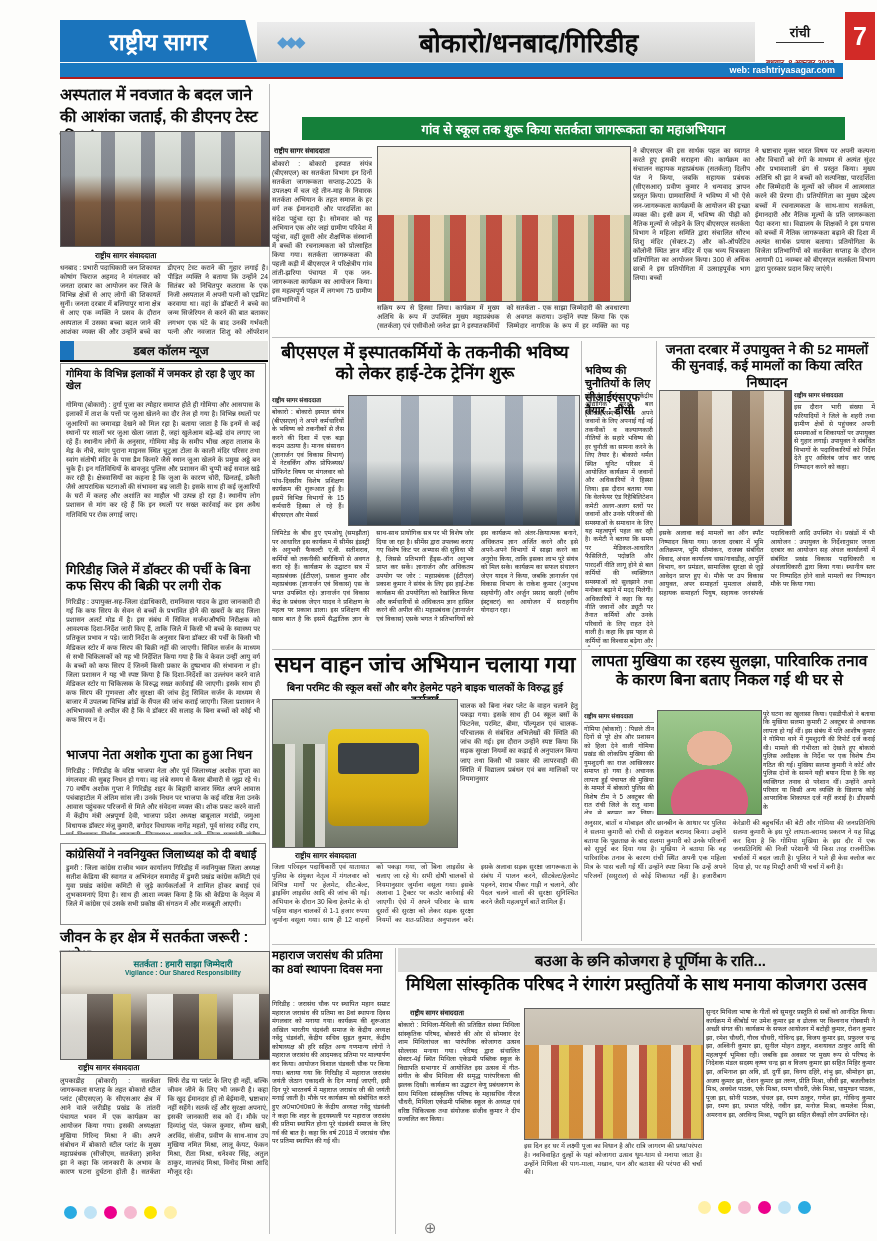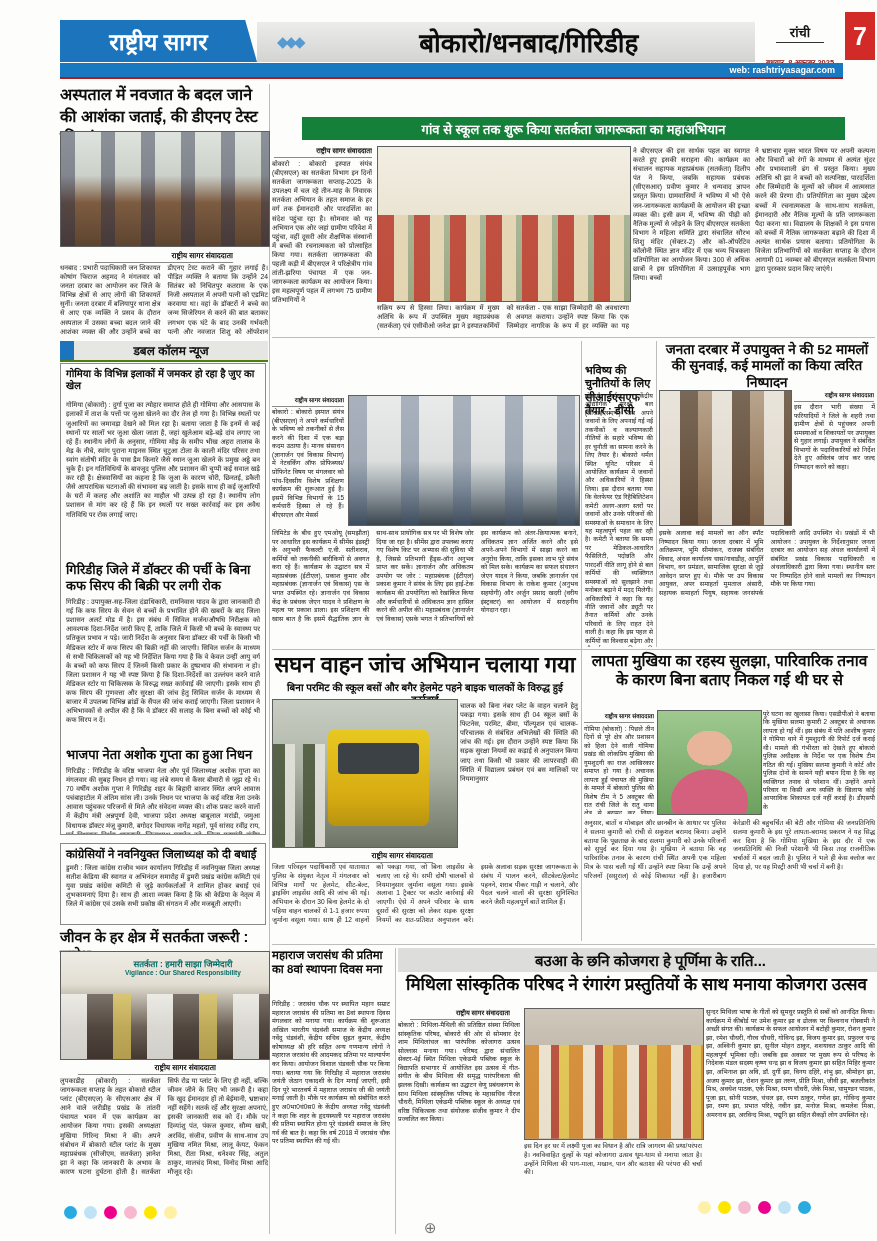--- a/index.html
+++ b/index.html
@@ -1,30 +1,30 @@
 <!DOCTYPE html>
 <html><head>
 <meta charset="utf-8">
 <style>
   html,body{margin:0;padding:0;background:#ffffff;}
   .page{position:relative;width:877px;height:1241px;background:#fdfdfb;overflow:hidden;
         font-family:"Liberation Sans","DejaVu Sans",sans-serif;}
   .abs{position:absolute;}
   .hl{font-weight:700;color:#0d0d0d;line-height:1.22;}
   .bt{text-align:justify;color:#1d1d1d;overflow:hidden;line-height:1.34;}
-  .byline{font-weight:700;text-align:right;color:#111;font-size:7.5px;
+  .byline{font-weight:700;text-align:left;color:#111;font-size:7.5px;
           border-bottom:1px solid #8a8a8a;padding-bottom:2px;overflow:hidden;white-space:nowrap;}
   .photo{position:absolute;border:1px solid #5f5f5f;overflow:hidden;}
   .vline{position:absolute;width:1px;background:#bdbdbd;}
   .hline{position:absolute;height:1px;background:#bdbdbd;}
   .cols2{column-count:2;column-gap:7px;}
   .cols3{column-count:3;column-gap:7px;}
   .dot{display:inline-block;width:13px;height:13px;border-radius:50%;margin-right:7px;}
   .boxed{border:1px solid #8a8a8a;background:#fdfdfb;}
-  .secbar{background:#e6e6e2;border-bottom:2px solid #4d7c0f;display:flex;align-items:center;}
+  .secbar{background:#e6e6e2;border-bottom:2px solid #000000;display:flex;align-items:center;}
   .secbar .blk{width:14px;height:100%;background:#1b74bc;}
   .secbar .t{flex:1;text-align:center;font-weight:800;font-size:12px;color:#111;}
   .greenbar{background:#15803a;color:#fff;font-weight:700;font-size:13px;
             display:flex;align-items:center;justify-content:center;}
   .graybanner{background:#dddddb;color:#0d0d0d;font-weight:800;font-size:15px;
             display:flex;align-items:center;padding-left:14px;}
 </style>
 </head>
 <body>
 
@@ -108,20 +108,21 @@
   <div class="abs byline" style="left:274px;top:146px;width:98px;font-size:6.8px;">राष्ट्रीय सागर संवाददाता</div>
   <div class="abs bt" style="left:272px;top:159px;width:100px;height:177px;font-size:6.8px;">बोकारो : बोकारो इस्पात संयंत्र (बीएसएल) का सतर्कता विभाग इन दिनों सतर्कता जागरूकता सप्ताह-2025 के उपलक्ष्य में चल रहे तीन-माह के निवारक सतर्कता अभियान के तहत समाज के हर वर्ग तक ईमानदारी और पारदर्शिता का संदेश पहुंचा रहा है। सोमवार को यह अभियान एक ओर जहां ग्रामीण परिवेश में पहुंचा, वहीं दूसरी ओर शैक्षणिक संस्थानों में बच्चों की रचनात्मकता को प्रोत्साहित किया गया। सतर्कता जागरूकता की पहली कड़ी में बीएसएल ने परिक्षेत्रीय गांव तांती-झरिया पंचायत में एक जन-जागरूकता कार्यक्रम का आयोजन किया। इस महत्वपूर्ण पहल में लगभग 75 ग्रामीण प्रतिभागियों ने</div>
   <div class="photo" style="left:377px;top:146px;width:252px;height:154px;
               background-image:repeating-linear-gradient(90deg,rgba(185,55,40,.85) 0 16px,rgba(228,213,178,.92) 16px 30px,rgba(70,110,60,.4) 30px 36px),
                                linear-gradient(180deg,#f2eee2 0%,#e9e2cf 55%,#d9cdb0 100%);
               background-size:100% 56%,100% 100%;background-position:bottom,top;background-repeat:no-repeat;"></div>
   <div class="abs bt cols2" style="left:377px;top:303px;width:252px;height:33px;font-size:6.8px;">सक्रिय रूप से हिस्सा लिया। कार्यक्रम में मुख्य अतिथि के रूप में उपस्थित मुख्य महाप्रबंधक (सतर्कता) एवं एसीवीओ जनेश झा ने इस्पातकर्मियों को सतर्कता - एक साझा जिम्मेदारी की अवधारणा से अवगत कराया। उन्होंने स्पष्ट किया कि एक जिम्मेदार नागरिक के रूप में हर व्यक्ति का यह कर्तव्य है कि वह ईमानदारी, पारदर्शिता और उत्तरदायित्व के मूल्यों को अपनाए तथा समाज में सतर्कता जागरूकता फैलाने में पंचायत के साथ मिलकर काम करे।</div>
   <div class="abs bt" style="left:633px;top:146px;width:117px;height:190px;font-size:6.8px;">ने बीएसएल की इस सार्थक पहल का स्वागत करते हुए इसकी सराहना की। कार्यक्रम का संचालन सहायक महाप्रबंधक (सतर्कता) दिलीप पंत ने किया, जबकि सहायक प्रबंधक (सीएसआर) प्रवीण कुमार ने धन्यवाद ज्ञापन प्रस्तुत किया। ग्रामवासियों ने भविष्य में भी ऐसे जन-जागरूकता कार्यक्रमों के आयोजन की इच्छा व्यक्त की। इसी क्रम में, भविष्य की पीढ़ी को नैतिक मूल्यों से जोड़ने के लिए बीएसएल सतर्कता विभाग ने महिला समिति द्वारा संचालित सौरभ शिशु मंदिर (सेक्टर-2) और को-ऑपरेटिव कॉलोनी स्थित ज्ञान मंदिर में एक भव्य चित्रकला प्रतियोगिता का आयोजन किया। 300 से अधिक छात्रों ने इस प्रतियोगिता में उत्साहपूर्वक भाग लिया। बच्चों</div>
   <div class="abs bt" style="left:755px;top:146px;width:120px;height:190px;font-size:6.8px;">ने भ्रष्टाचार मुक्त भारत विषय पर अपनी कल्पना और विचारों को रंगों के माध्यम से अत्यंत सुंदर और प्रभावशाली ढंग से प्रस्तुत किया। मुख्य अतिथि श्री झा ने बच्चों को सत्यनिष्ठा, पारदर्शिता और जिम्मेदारी के मूल्यों को जीवन में आत्मसात करने की प्रेरणा दी। प्रतियोगिता का मुख्य उद्देश्य बच्चों में रचनात्मकता के साथ-साथ सतर्कता, ईमानदारी और नैतिक मूल्यों के प्रति जागरूकता पैदा करना था। विद्यालय के शिक्षकों ने इस प्रयास को बच्चों में नैतिक जागरूकता बढ़ाने की दिशा में अत्यंत सार्थक प्रयास बताया। प्रतियोगिता के विजेता प्रतिभागियों को सतर्कता सप्ताह के दौरान आगामी 01 नवम्बर को बीएसएल सतर्कता विभाग द्वारा पुरस्कार प्रदान किए जाएंगे।</div>
 
+  <div class="abs hl" style="left:272px;top:342px;width:306px;font-size:17.5px;text-align:center;">बीएसएल में इस्पातकर्मियों के तकनीकी भविष्य को लेकर हाई-टेक ट्रेनिंग शुरू</div>
   <div class="abs byline" style="left:272px;top:396px;width:72px;font-size:6px;">राष्ट्रीय सागर संवाददाता</div>
   <div class="abs bt" style="left:272px;top:408px;width:72px;height:116px;font-size:6.4px;">बोकारो : बोकारो इस्पात संयंत्र (बीएसएल) ने अपने कर्मचारियों के भविष्य को तकनीकों से लैस करने की दिशा में एक बड़ा कदम उठाया है। मानव संसाधन (ज्ञानार्जन एवं विकास विभाग) में नेटवर्किंग ऑफ प्रोफिब्यस/प्रोफिनेट विषय पर मंगलवार को पांच-दिवसीय विशेष प्रशिक्षण कार्यक्रम की शुरूआत हुई है। इसमें विभिन्न विभागों के 15 कर्मचारी हिस्सा ले रहे हैं। बीएसएल और मेसर्स</div>
   <div class="photo" style="left:348px;top:395px;width:230px;height:129px;
               background-image:repeating-linear-gradient(90deg,rgba(70,90,120,.4) 0 18px,rgba(0,0,0,0) 18px 52px),
                                linear-gradient(180deg,#e9ebea 0%,#dcdfde 50%,#9aa3a8 72%,#39444d 100%);"></div>
   <div class="abs bt cols3" style="left:272px;top:529px;width:306px;height:118px;font-size:6.4px;">लिमिटेड के बीच हुए एमओयू (समझौता) पर आधारित इस कार्यक्रम में सीमेंस इंडस्ट्री के अनुभवी फैकल्टी ए.वी. सतीशराव, कर्मियों को तकनीकी बारीकियों से अवगत करा रहे हैं। कार्यक्रम के उद्घाटन सत्र में महाप्रबंधक (ईटीएल), प्रकाश कुमार और महाप्रबंधक (ज्ञानार्जन एवं विकास) एस के भगत उपस्थित रहे। ज्ञानार्जन एवं विकास केंद्र के प्रबंधक जेएन यादव ने प्रशिक्षण के महत्व पर प्रकाश डाला। इस प्रशिक्षण की खास बात है कि इसमें सैद्धांतिक ज्ञान के साथ-साथ प्रायोगिक सत्र पर भी विशेष जोर दिया जा रहा है। सीमेंस द्वारा उपलब्ध कराए गए विशेष किट पर अभ्यास की सुविधा भी है, जिससे प्रतिभागी हैंड्स-ऑन अनुभव प्राप्त कर सकें। ज्ञानार्जन और अधिकतम उपयोग पर जोर : महाप्रबंधक (ईटीएल) प्रकाश कुमार ने संयंत्र के लिए इस हाई-टेक कार्यक्रम की उपयोगिता को रेखांकित किया और कर्मचारियों से अधिकतम ज्ञान हासिल करने की अपील की। महाप्रबंधक (ज्ञानार्जन एवं विकास) एसके भगत ने प्रतिभागियों को इस कार्यक्रम को अंतर-क्रियात्मक बनाने, अधिकतम ज्ञान अर्जित करने और इसे अपने-अपने विभागों में साझा करने का अनुरोध किया, ताकि इसका लाभ पूरे संयंत्र को मिल सके। कार्यक्रम का सफल संचालन जेएन यादव ने किया, जबकि ज्ञानार्जन एवं विकास विभाग के राकेश कुमार (अनुभव सहयोगी) और अर्जुन प्रसाद खदरी (वरीय इंस्ट्रक्टर) का आयोजन में सराहनीय योगदान रहा।</div>
 
   <div class="abs hl" style="left:585px;top:342px;width:68px;font-size:11px;margin-top:22px;">भविष्य की चुनौतियों के लिए सीआईएसएफ तैयार : डीसी</div>
   <div class="abs bt" style="left:585px;top:392px;width:68px;height:255px;font-size:6.3px;">बोकारो थर्मल : केंद्रीय औद्योगिक सुरक्षा बल (सीआईएसएफ) अब अपने जवानों के लिए अपनाई गई नई तकनीकों व कल्याणकारी नीतियों के सहारे भविष्य की हर चुनौती का सामना करने के लिए तैयार है। बोकारो थर्मल स्थित यूनिट परिसर में आयोजित कार्यक्रम में जवानों और अधिकारियों ने हिस्सा लिया। इस दौरान बताया गया कि वेलफेयर एंड रिहैबिलिटेशन कमेटी अलग-अलग स्तरों पर जवानों और उनके परिजनों की समस्याओं के समाधान के लिए यह महत्वपूर्ण पहल कर रही है। कमेटी ने बताया कि समय पर मेडिकल-आधारित फैसिलिटी, पदोन्नति और पारदर्शी नीति लागू होने से बल कर्मियों की व्यक्तिगत समस्याओं को सुलझाने तथा मनोबल बढ़ाने में मदद मिलेगी। अधिकारियों ने कहा कि यह नीति जवानों और ड्यूटी पर तैनात कर्मियों और उनके परिवारों के लिए राहत देने वाली है। कहा कि इस पहल से कर्मियों का विश्वास बढ़ेगा और सीआईएसएफ भविष्य की चुनौतियों के लिए सतर्क और बेहतर तरीके से तैयार रहेगा। यह नीति बल के सम्मान और सामर्थ्य को बढ़ाने वाली स्वाभाविक हो गई है।</div>
 

